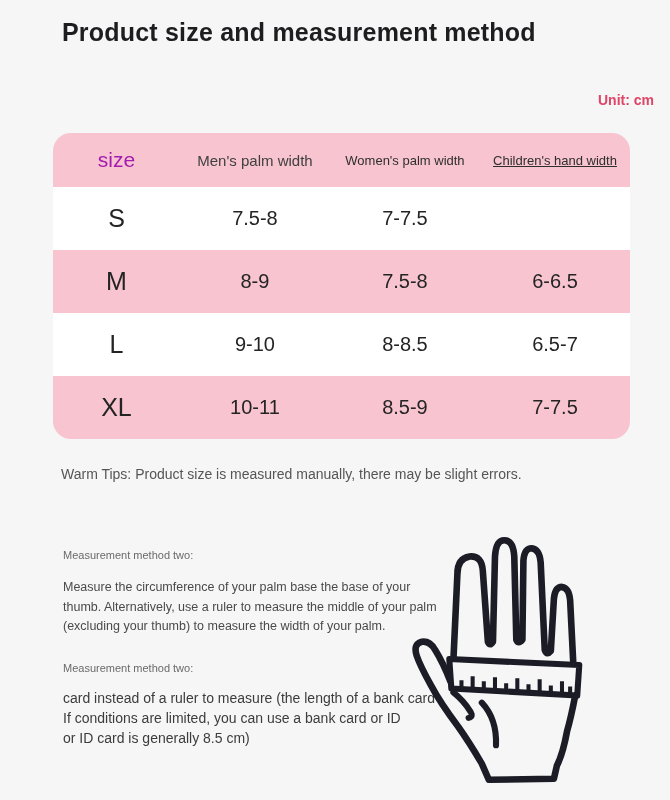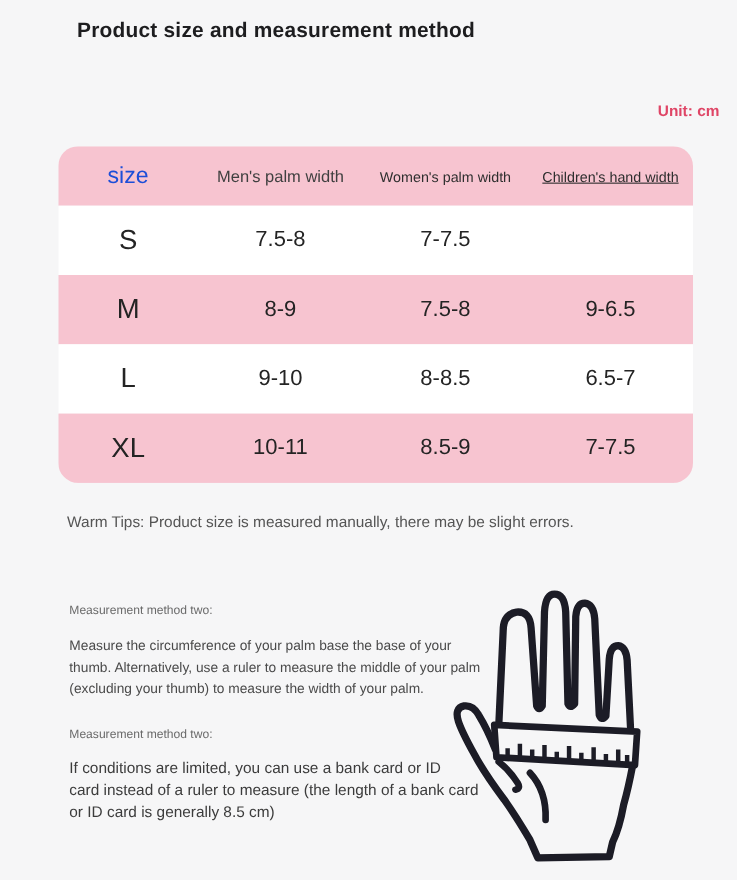--- a/index.html
+++ b/index.html
@@ -8,44 +8,43 @@
     background: #f6f6f7;
     font-family: "Liberation Sans", sans-serif;
     position: relative;
     overflow: hidden;
     color: #222;
   }
   .abs { position: absolute; }
 
   .page-title {
     left: 62px; top: 18px;
-    font-size: 19px; font-weight: 700; color: #1d1d1f;
+    font-size: 25px; font-weight: 700; color: #1d1d1f;
     letter-spacing: 0.2px;
-    margin-left: 8px;
   }
   .unit-label {
     right: 16px; top: 92px;
     font-size: 14px; font-weight: 700; color: #df4566;
   }
 
   
   .size-table {
     left: 53px; top: 133px; width: 577px;
     border-radius: 18px; overflow: hidden;
   }
   .trow { display: flex; align-items: center; text-align: center; }
   .trow.pink { background: #f7c4d0; }
   .trow.white { background: #ffffff; }
   .trow.header { height: 54px; }
   .trow.data { height: 63px; }
   .c-size { width: 22%; }
   .c-men { width: 26%; }
   .c-women { width: 26%; }
   .c-children { width: 26%; }
-  .h-size { font-size: 21px; color: #1d4ed8; }
+  .h-size { font-size: 21px; color: #a21caf; }
   .h-men { font-size: 15px; color: #404040; }
   .h-women { font-size: 13px; color: #2e2e2e; }
   .h-children { font-size: 13px; color: #2e2e2e; text-decoration: underline; }
   .v-size { font-size: 25px; color: #242424; }
   .v-val { font-size: 20px; color: #242424; }
 
   .warm-tips {
     left: 61px; top: 466px;
     font-size: 14px; color: #555;
   }
@@ -77,21 +76,21 @@
   </div>
   <div class="trow data white">
     <div class="c-size v-size">S</div>
     <div class="c-men v-val">7.5-8</div>
     <div class="c-women v-val">7-7.5</div>
   </div>
   <div class="trow data pink">
     <div class="c-size v-size">M</div>
     <div class="c-men v-val">8-9</div>
     <div class="c-women v-val">7.5-8</div>
-    <div class="c-children v-val">9-6.5</div>
+    <div class="c-children v-val">6-6.5</div>
   </div>
   <div class="trow data white">
     <div class="c-size v-size">L</div>
     <div class="c-men v-val">9-10</div>
     <div class="c-women v-val">8-8.5</div>
     <div class="c-children v-val">6.5-7</div>
   </div>
   <div class="trow data pink">
     <div class="c-size v-size">XL</div>
     <div class="c-men v-val">10-11</div>
@@ -104,22 +103,22 @@
 
 <div class="abs method-label method1-label">Measurement method two:</div>
 <div class="abs method1-lines">
   <div class="line">Measure the circumference of your palm base the base of your</div>
   <div class="line">thumb. Alternatively, use a ruler to measure the middle of your palm</div>
   <div class="line">(excluding your thumb) to measure the width of your palm.</div>
 </div>
 
 <div class="abs method-label method2-label">Measurement method two:</div>
 <div class="abs method2-lines">
+  <div class="line">card instead of a ruler to measure (the length of a bank card</div>
   <div class="line">If conditions are limited, you can use a bank card or ID</div>
-  <div class="line">card instead of a ruler to measure (the length of a bank card</div>
   <div class="line">or ID card is generally 8.5 cm)</div>
 </div>
 
 <div class="abs hand-illustration">
   <svg width="206" height="264" viewBox="0 0 200 260" fill="none" xmlns="http://www.w3.org/2000/svg">
 
     <path d="M58 131 L62 45 Q62 30 74 28 Q86 27 87 42 L92 112
              Q94 117 97 112 L99 28 Q100 12 108 12 Q117 12 118 28 L120 110
              Q122 115 126 110 L127 32 Q128 20 135 20 Q143 21 144 34 L148 120
              Q150 126 154 121 L157 70 Q158 58 165 58 Q172 59 173 71 L176 131" stroke="#1c1c26" stroke-width="6.5" stroke-linecap="round" stroke-linejoin="round"></path>

